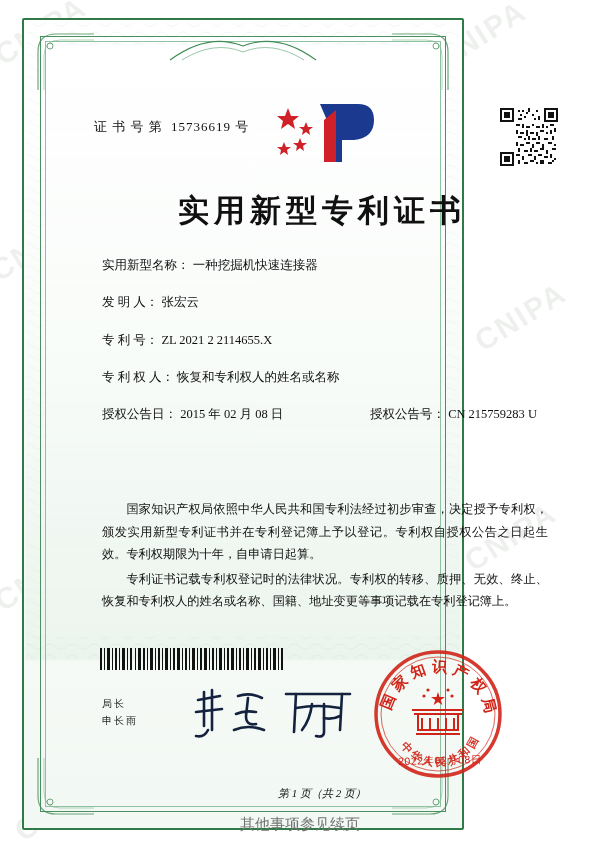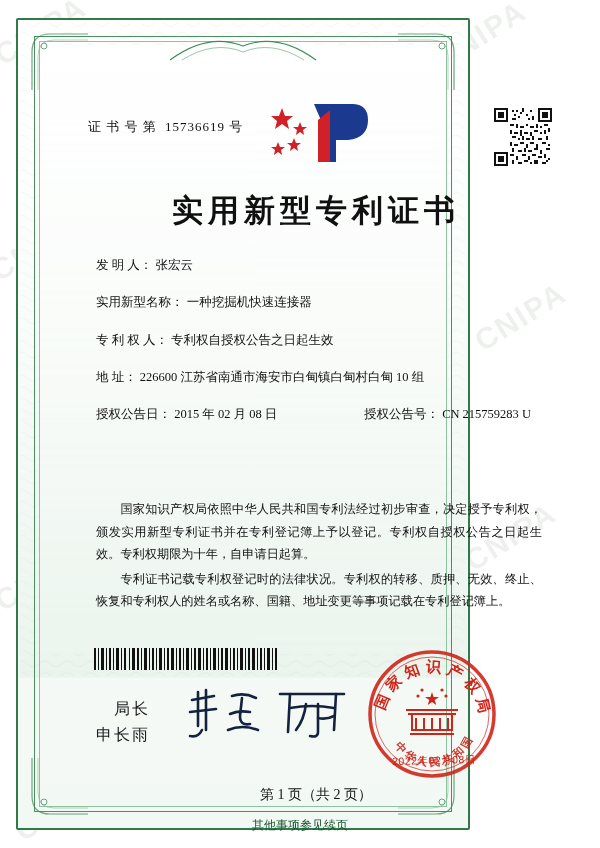--- a/index.html
+++ b/index.html
@@ -29,26 +29,25 @@
     font-weight: 700;
     color: rgba(120, 140, 120, 0.13);
     letter-spacing: 2px;
     transform: rotate(-32deg);
     white-space: nowrap;
   }
 
   
   .cert {
     position: absolute;
-    left: 16px;
+    left: 22px;
     top: 18px;
     width: 442px;
     height: 812px;
     z-index: 1;
-    padding-left: 12px;
   }
   .frame-outer {
     position: absolute;
     inset: 0;
     border: 2px solid #2f7a46;
     border-radius: 2px;
     background: linear-gradient(180deg,#ffffff 0%, #fbfdfb 40%, #f2f8f3 100%);
   }
   .frame-inner {
     position: absolute;
@@ -174,24 +173,23 @@
     left: 28px;
     top: 570px;
     width: 186px;
     height: 22px;
   }
 
   .sign-block {
     position: absolute;
     left: 30px;
     top: 618px;
-    font-size: 16px;
+    font-size: 10px;
     line-height: 1.65;
     letter-spacing: 2px;
-    text-align: right;
   }
   .signature {
     position: absolute;
     left: 118px;
     top: 608px;
     width: 170px;
     height: 56px;
   }
 
   .seal {
@@ -213,32 +211,33 @@
     letter-spacing: 0.5px;
     transform: rotate(-1.5deg);
   }
 
   .page-no {
     position: absolute;
     left: 0;
     right: 0;
     top: 708px;
     text-align: center;
-    font-size: 14px;
+    font-size: 11px;
     color: #111;
+    font-style: italic;
   }
 
   .footer-note {
     position: absolute;
     left: 0;
     right: 0;
     bottom: 14px;
     text-align: center;
-    font-size: 12px;
-    color: #14532d;
+    font-size: 15px;
+    color: #737373;
     z-index: 3;
   }
 </style>
 </head>
 <body>
 
 <div class="watermarks">
   <div class="wm" style="left:-10px; top:14px;  font-size:30px;">CNIPA</div>
   <div class="wm" style="left:210px; top:60px;  font-size:30px;">CNIPA</div>
   <div class="wm" style="left:430px; top:18px;  font-size:30px;">CNIPA</div>
@@ -403,34 +402,34 @@
         <polygon points="44,22 46,27 51,27 47,30 48,35 44,32 40,35 41,30 37,27 42,27"></polygon>
         <polygon points="38,38 40,43 45,43 41,46 42,51 38,48 34,51 35,46 31,43 36,43"></polygon>
         <polygon points="22,42 24,47 29,47 25,50 26,55 22,52 18,55 19,50 15,47 20,47"></polygon>
       </g>
     </svg>
 
     <div class="title">实用新型专利证书</div>
 
     <div class="fields">
       <div class="frow">
+        <span class="flabel">实用新型名称：</span>
+        <span class="fvalue">一种挖掘机快速连接器</span>
+      </div>
+      <div class="frow">
         <span class="flabel">发 明 人：</span>
         <span class="fvalue">张宏云</span>
       </div>
       <div class="frow">
-        <span class="flabel">实用新型名称：</span>
-        <span class="fvalue">一种挖掘机快速连接器</span>
+        <span class="flabel">专 利 号：</span>
+        <span class="fvalue">ZL 2021 2 2114655.X</span>
       </div>
       <div class="frow">
         <span class="flabel">专 利 权 人：</span>
-        <span class="fvalue">专利权自授权公告之日起生效</span>
-      </div>
-      <div class="frow">
-        <span class="flabel">地      址：</span>
-        <span class="fvalue">226600 江苏省南通市海安市白甸镇白甸村白甸 10 组</span>
+        <span class="fvalue">恢复和专利权人的姓名或名称</span>
       </div>
       <div class="frow split">
         <span class="flabel">授权公告日：</span>
         <span class="fvalue">2015 年 02 月 08 日</span>
         <span class="right">
           <span class="flabel">授权公告号：</span>
           <span class="fvalue">CN 215759283 U</span>
         </span>
       </div>
     </div>

